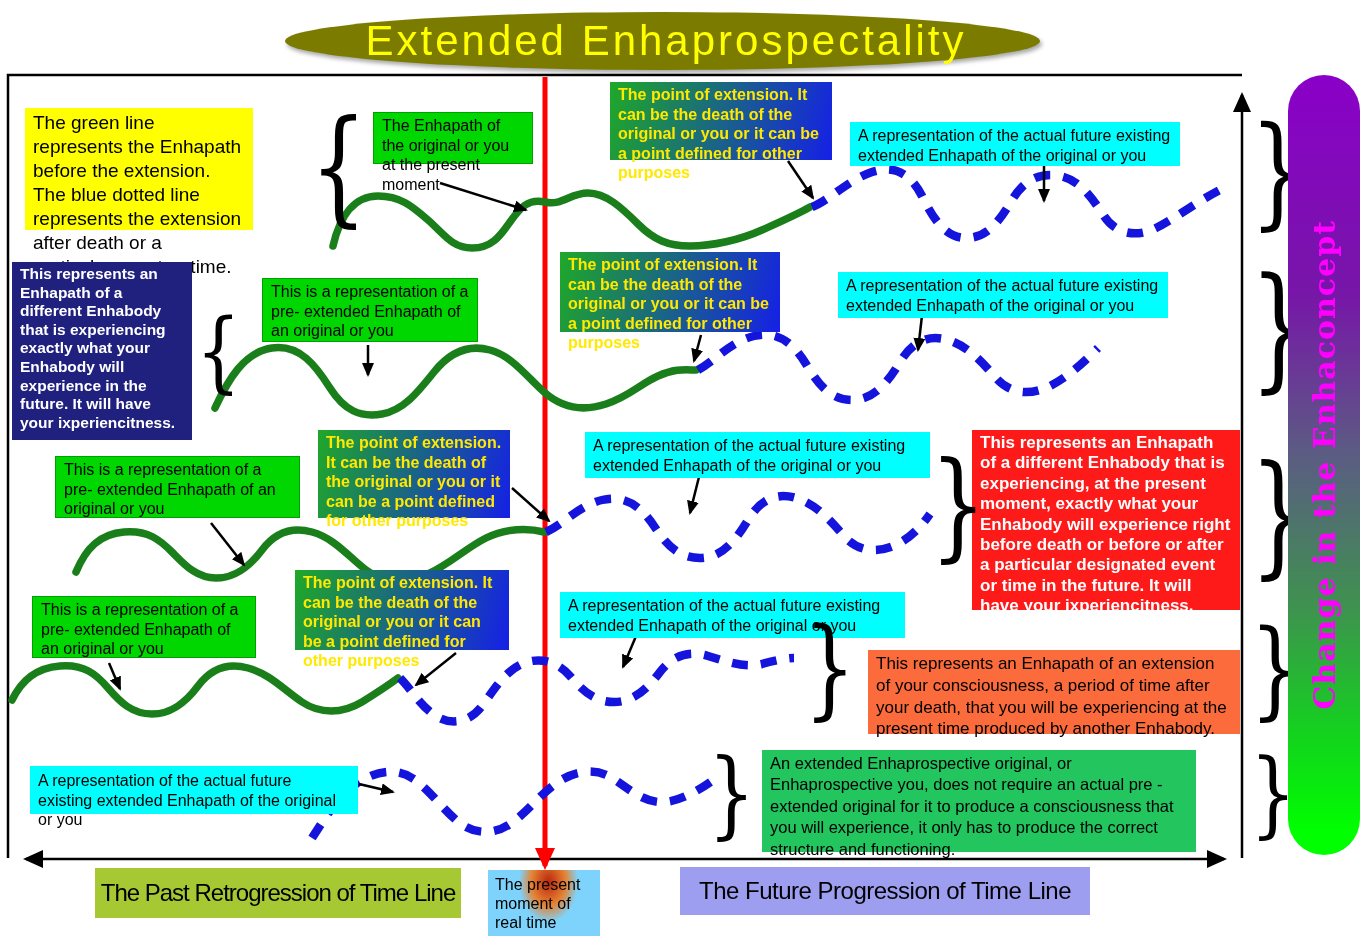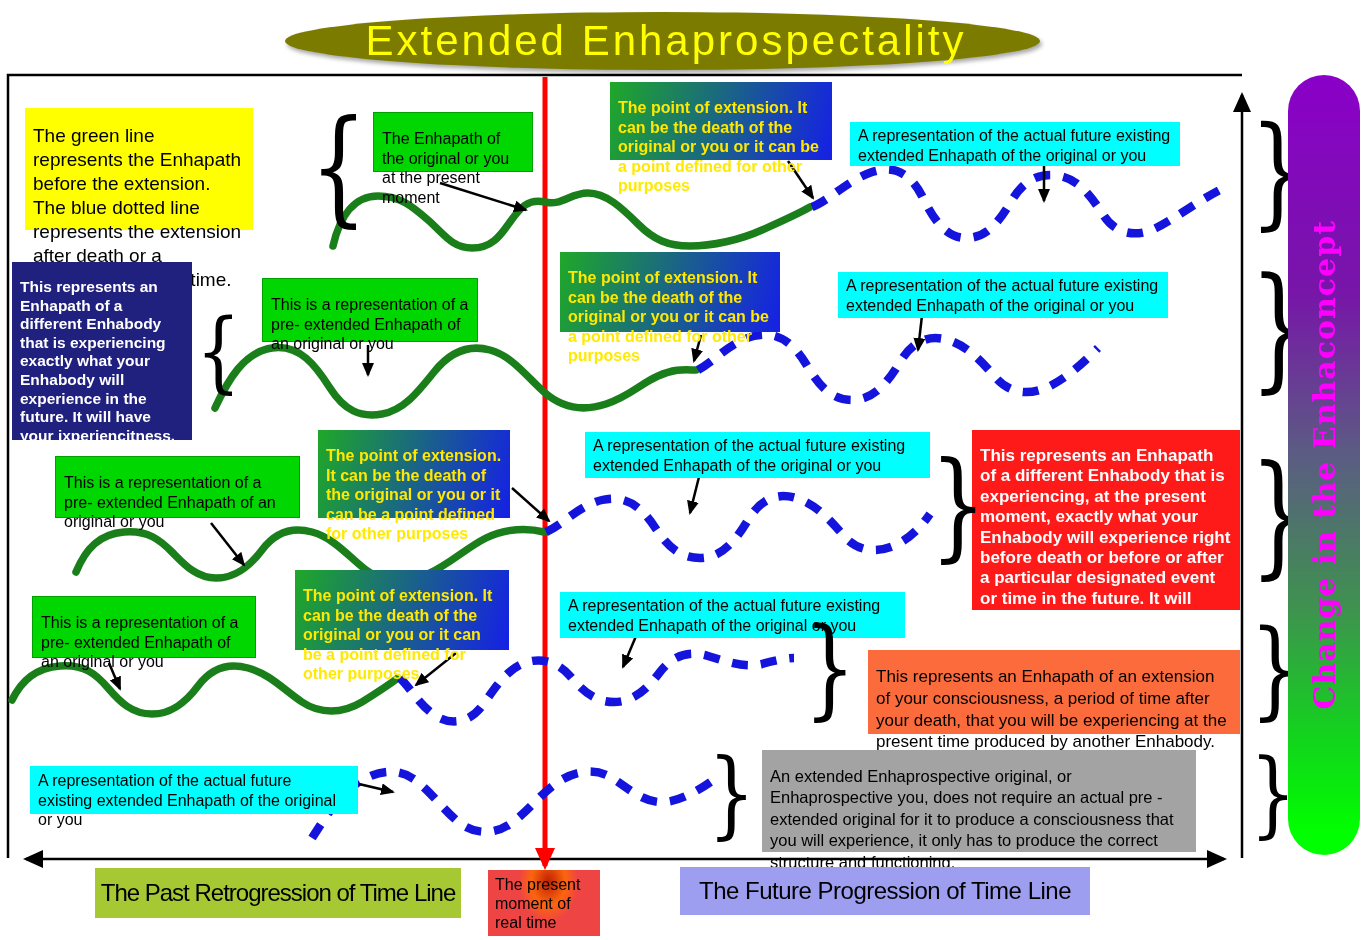--- a/index.html
+++ b/index.html
@@ -1,56 +1,56 @@
 <!DOCTYPE html>
 <html><head>
 <meta charset="utf-8">
 <style>
   html,body{margin:0;padding:0;background:#ffffff;}
   #stage{position:relative;width:1363px;height:940px;background:#ffffff;overflow:hidden;
          font-family:"Liberation Sans",sans-serif;}
   #wirelayer{position:absolute;left:0;top:0;z-index:1;}
-  .lbl{position:absolute;z-index:2;box-sizing:border-box;padding:16px 8px;color:#000;
+  .lbl{position:absolute;z-index:2;box-sizing:border-box;padding:3px 8px;color:#000;
        font-size:16px;line-height:1.22;text-align:left;}
   .title-ellipse{position:absolute;left:285px;top:12px;width:755px;height:58px;z-index:3;
        background:#7b7b00;border-radius:50%/50%;display:flex;align-items:center;justify-content:center;
        box-shadow:2px 3px 4px rgba(0,0,0,0.35);}
   .title-ellipse span{color:#ffff00;font-size:42px;letter-spacing:3px;font-weight:400;white-space:nowrap;margin-left:7px;}
   .bg-yellow{background:#ffff00;}
   .bg-green{background:#00d600;border:1px solid #00a000;}
   .bg-cyan{background:#00ffff;margin-top:16px;}
   .bg-poe{background:linear-gradient(105deg,#1fa828 0%,#1520e6 100%);color:#ffe900;font-weight:bold;}
   .bg-navy{background:#20207e;color:#ffffff;font-weight:bold;}
   .bg-red{background:#ff1a1a;color:#ffffff;font-weight:bold;}
   .bg-orange{background:#fb6b3b;}
-  .bg-mint{background:#a3a3a3;}
+  .bg-mint{background:#22c55e;}
   
   .legend{left:25px;top:108px;width:228px;height:122px;font-size:19px;line-height:1.26;}
-  .g-r1{left:373px;top:112px;width:160px;height:60px;}
+  .g-r1{left:373px;top:112px;width:160px;height:52px;}
   .poe-r1{left:610px;top:82px;width:222px;height:78px;}
   .cy-r1{left:850px;top:106px;width:330px;height:44px;padding:4px 8px;}
   .navy-r2{left:12px;top:262px;width:180px;height:178px;font-size:15.5px;line-height:1.2;}
   .g-r2{left:262px;top:278px;width:216px;height:64px;}
   .poe-r2{left:560px;top:252px;width:220px;height:80px;}
   .cy-r2{left:838px;top:256px;width:330px;height:46px;padding:4px 8px;}
   .g-r3{left:55px;top:456px;width:245px;height:62px;}
   .poe-r3{left:318px;top:430px;width:192px;height:88px;}
   .cy-r3{left:585px;top:416px;width:345px;height:46px;padding:4px 8px;}
   .red-r3{left:972px;top:430px;width:268px;height:180px;font-size:17px;line-height:1.2;}
   .g-r4{left:32px;top:596px;width:224px;height:62px;}
   .poe-r4{left:295px;top:570px;width:214px;height:80px;}
   .cy-r4{left:560px;top:576px;width:345px;height:46px;padding:4px 8px;}
   .or-r4{left:868px;top:650px;width:372px;height:84px;font-size:17px;line-height:1.28;}
   .cy-r5{left:30px;top:750px;width:328px;height:48px;padding:5px 8px;}
   .mint-r5{left:762px;top:750px;width:434px;height:102px;font-size:16.5px;line-height:1.3;}
   
   .past{left:95px;top:868px;width:366px;height:50px;background:#a6c832;display:flex;align-items:center;
         justify-content:center;font-size:24px;letter-spacing:-1px;white-space:nowrap;padding:8px;}
   .present{left:488px;top:870px;width:112px;height:66px;padding:5px 7px;font-size:16px;line-height:1.2;
-        background:#ef4444;}
+        background:#7dd3fc;}
   .present::before{content:"";position:absolute;left:0;top:0;right:0;bottom:0;
         background:radial-gradient(ellipse 38px 52px at 54% 18%, rgba(190,30,0,.95) 0%, rgba(255,110,0,.8) 45%, rgba(255,220,0,0) 78%);}
   .present span{position:relative;}
   .future{left:680px;top:867px;width:410px;height:48px;background:#9e9ef0;display:flex;align-items:center;
         justify-content:center;font-size:24px;letter-spacing:-0.5px;white-space:nowrap;padding:16px;}
   
   .sidebar{position:absolute;left:1288px;top:75px;width:72px;height:780px;z-index:2;border-radius:36px;
         background:linear-gradient(180deg,#8a00c8 0%,#7716a8 28%,#5c5a84 48%,#3f9150 68%,#12d41c 85%,#00ff00 97%);
         display:flex;align-items:center;justify-content:center;}
   .sidebar span{writing-mode:vertical-rl;transform:rotate(180deg);color:#ff00ff;

